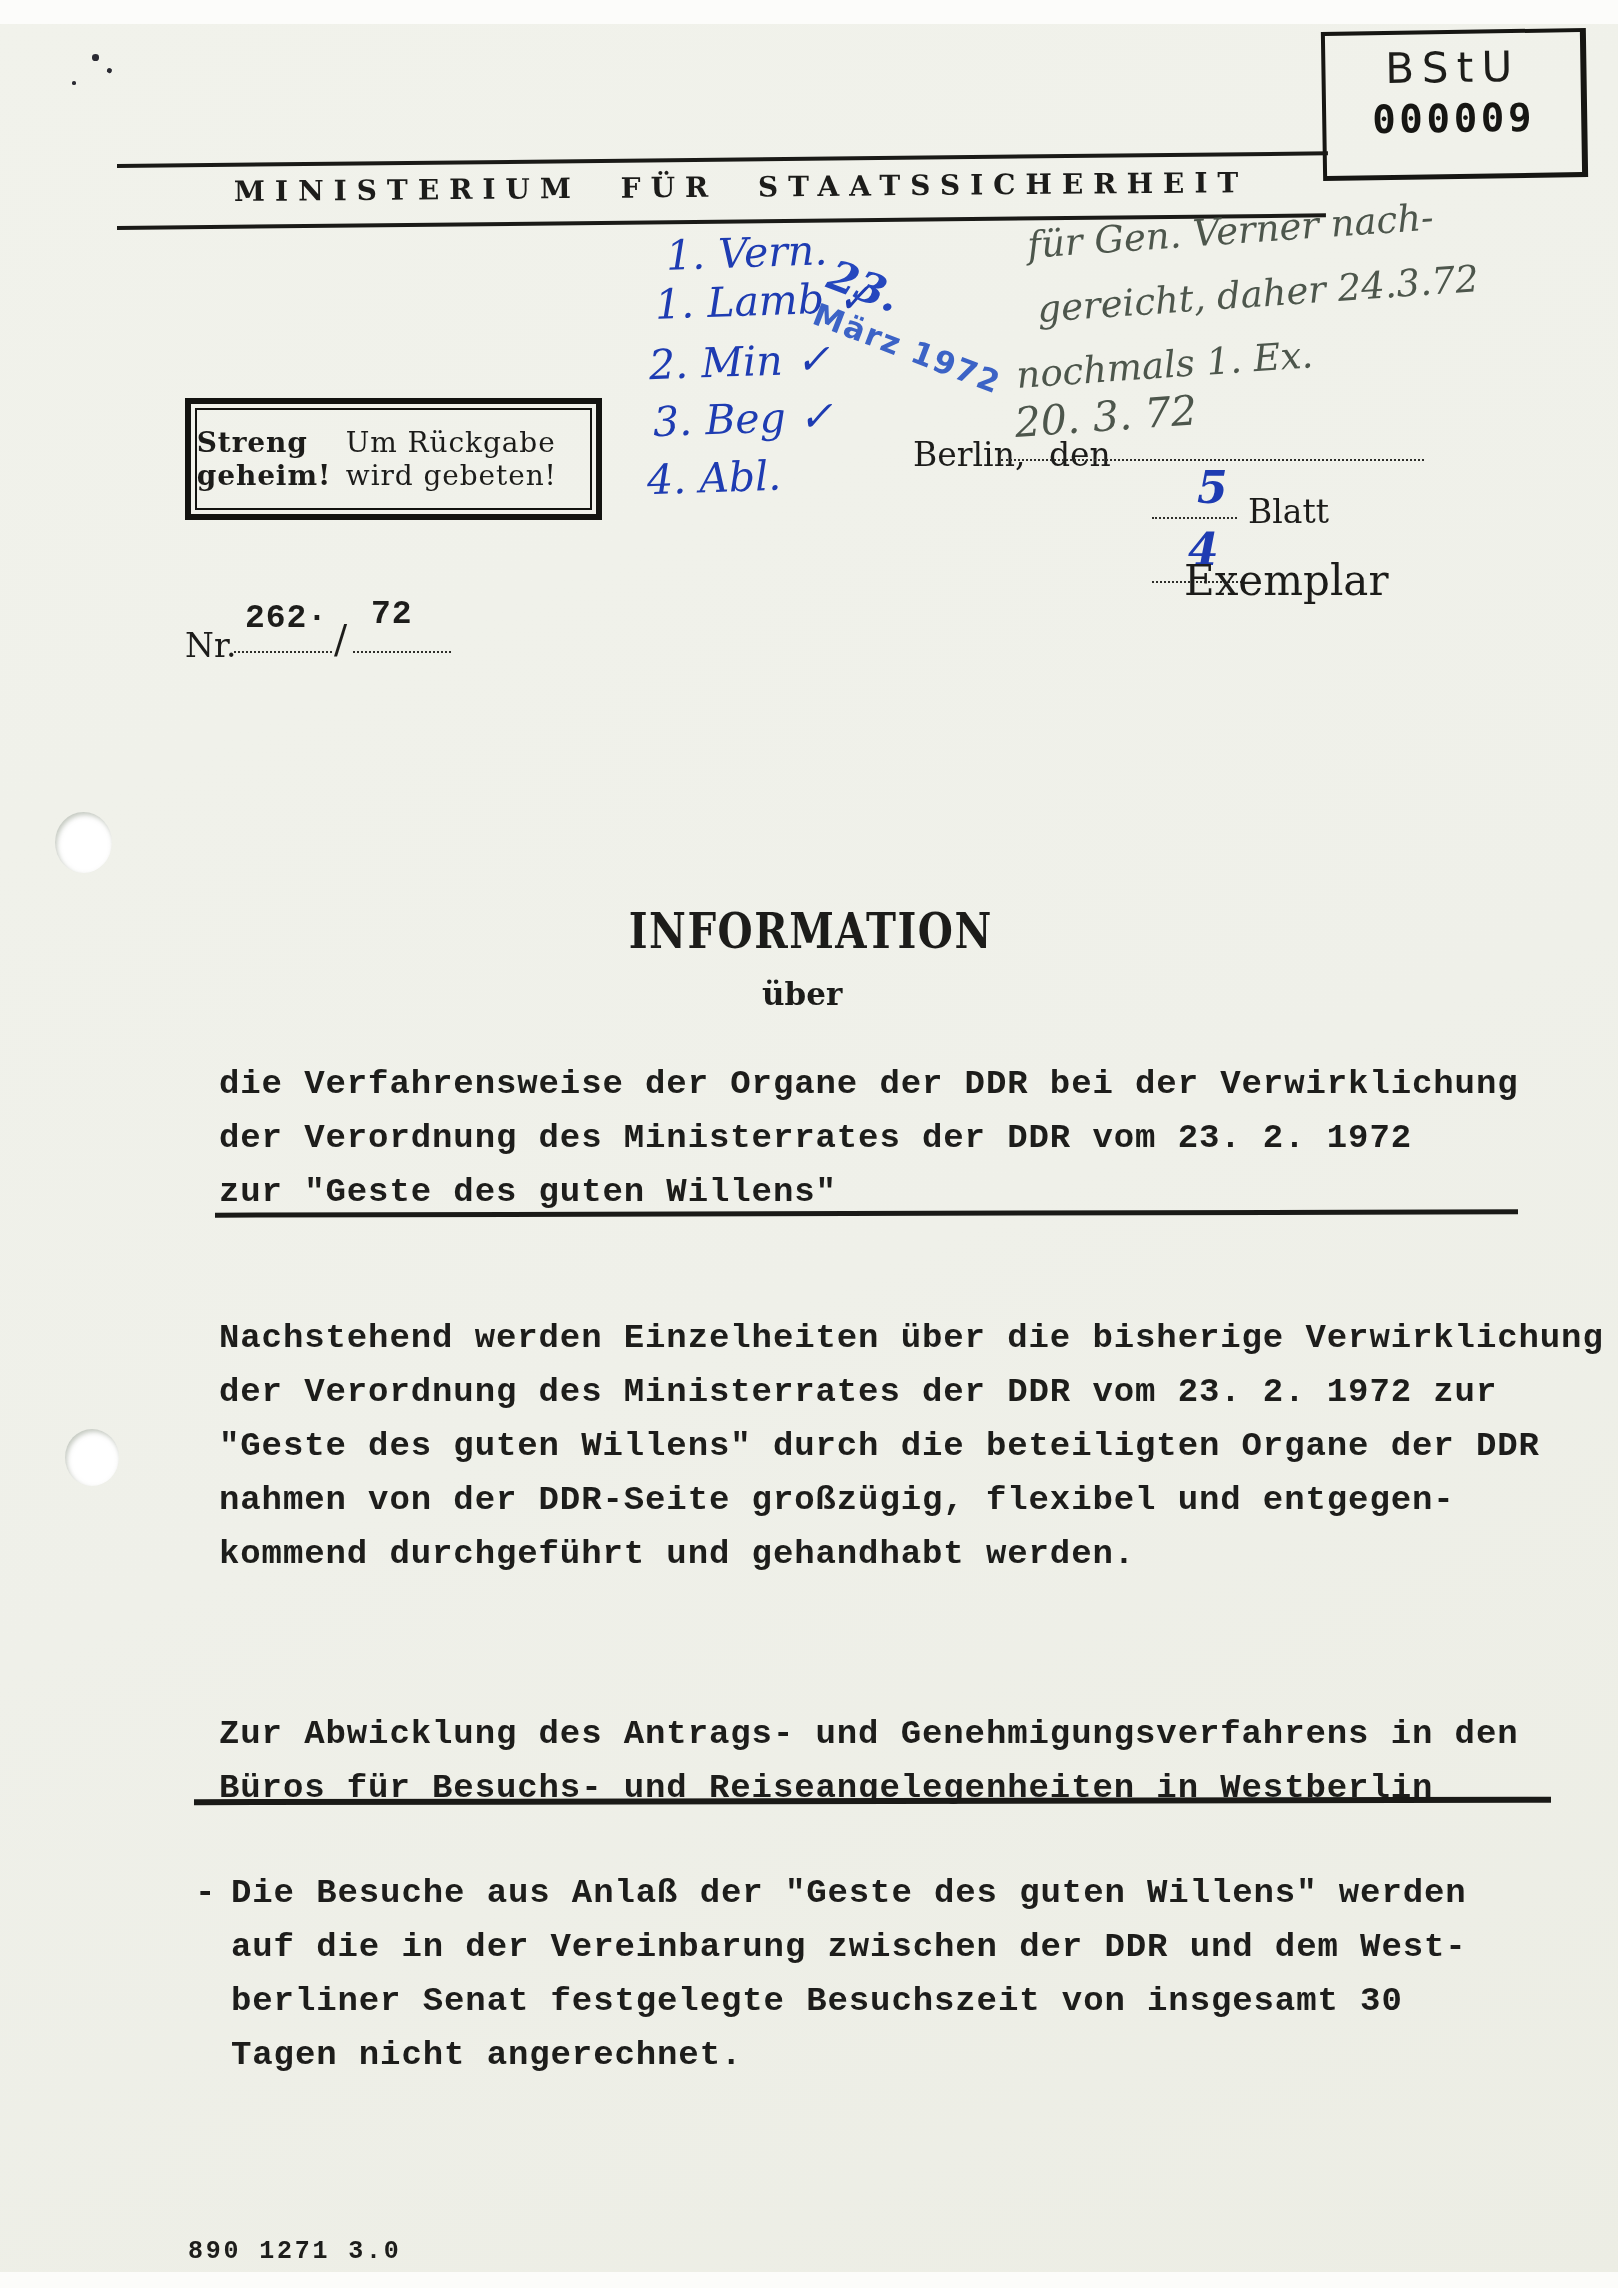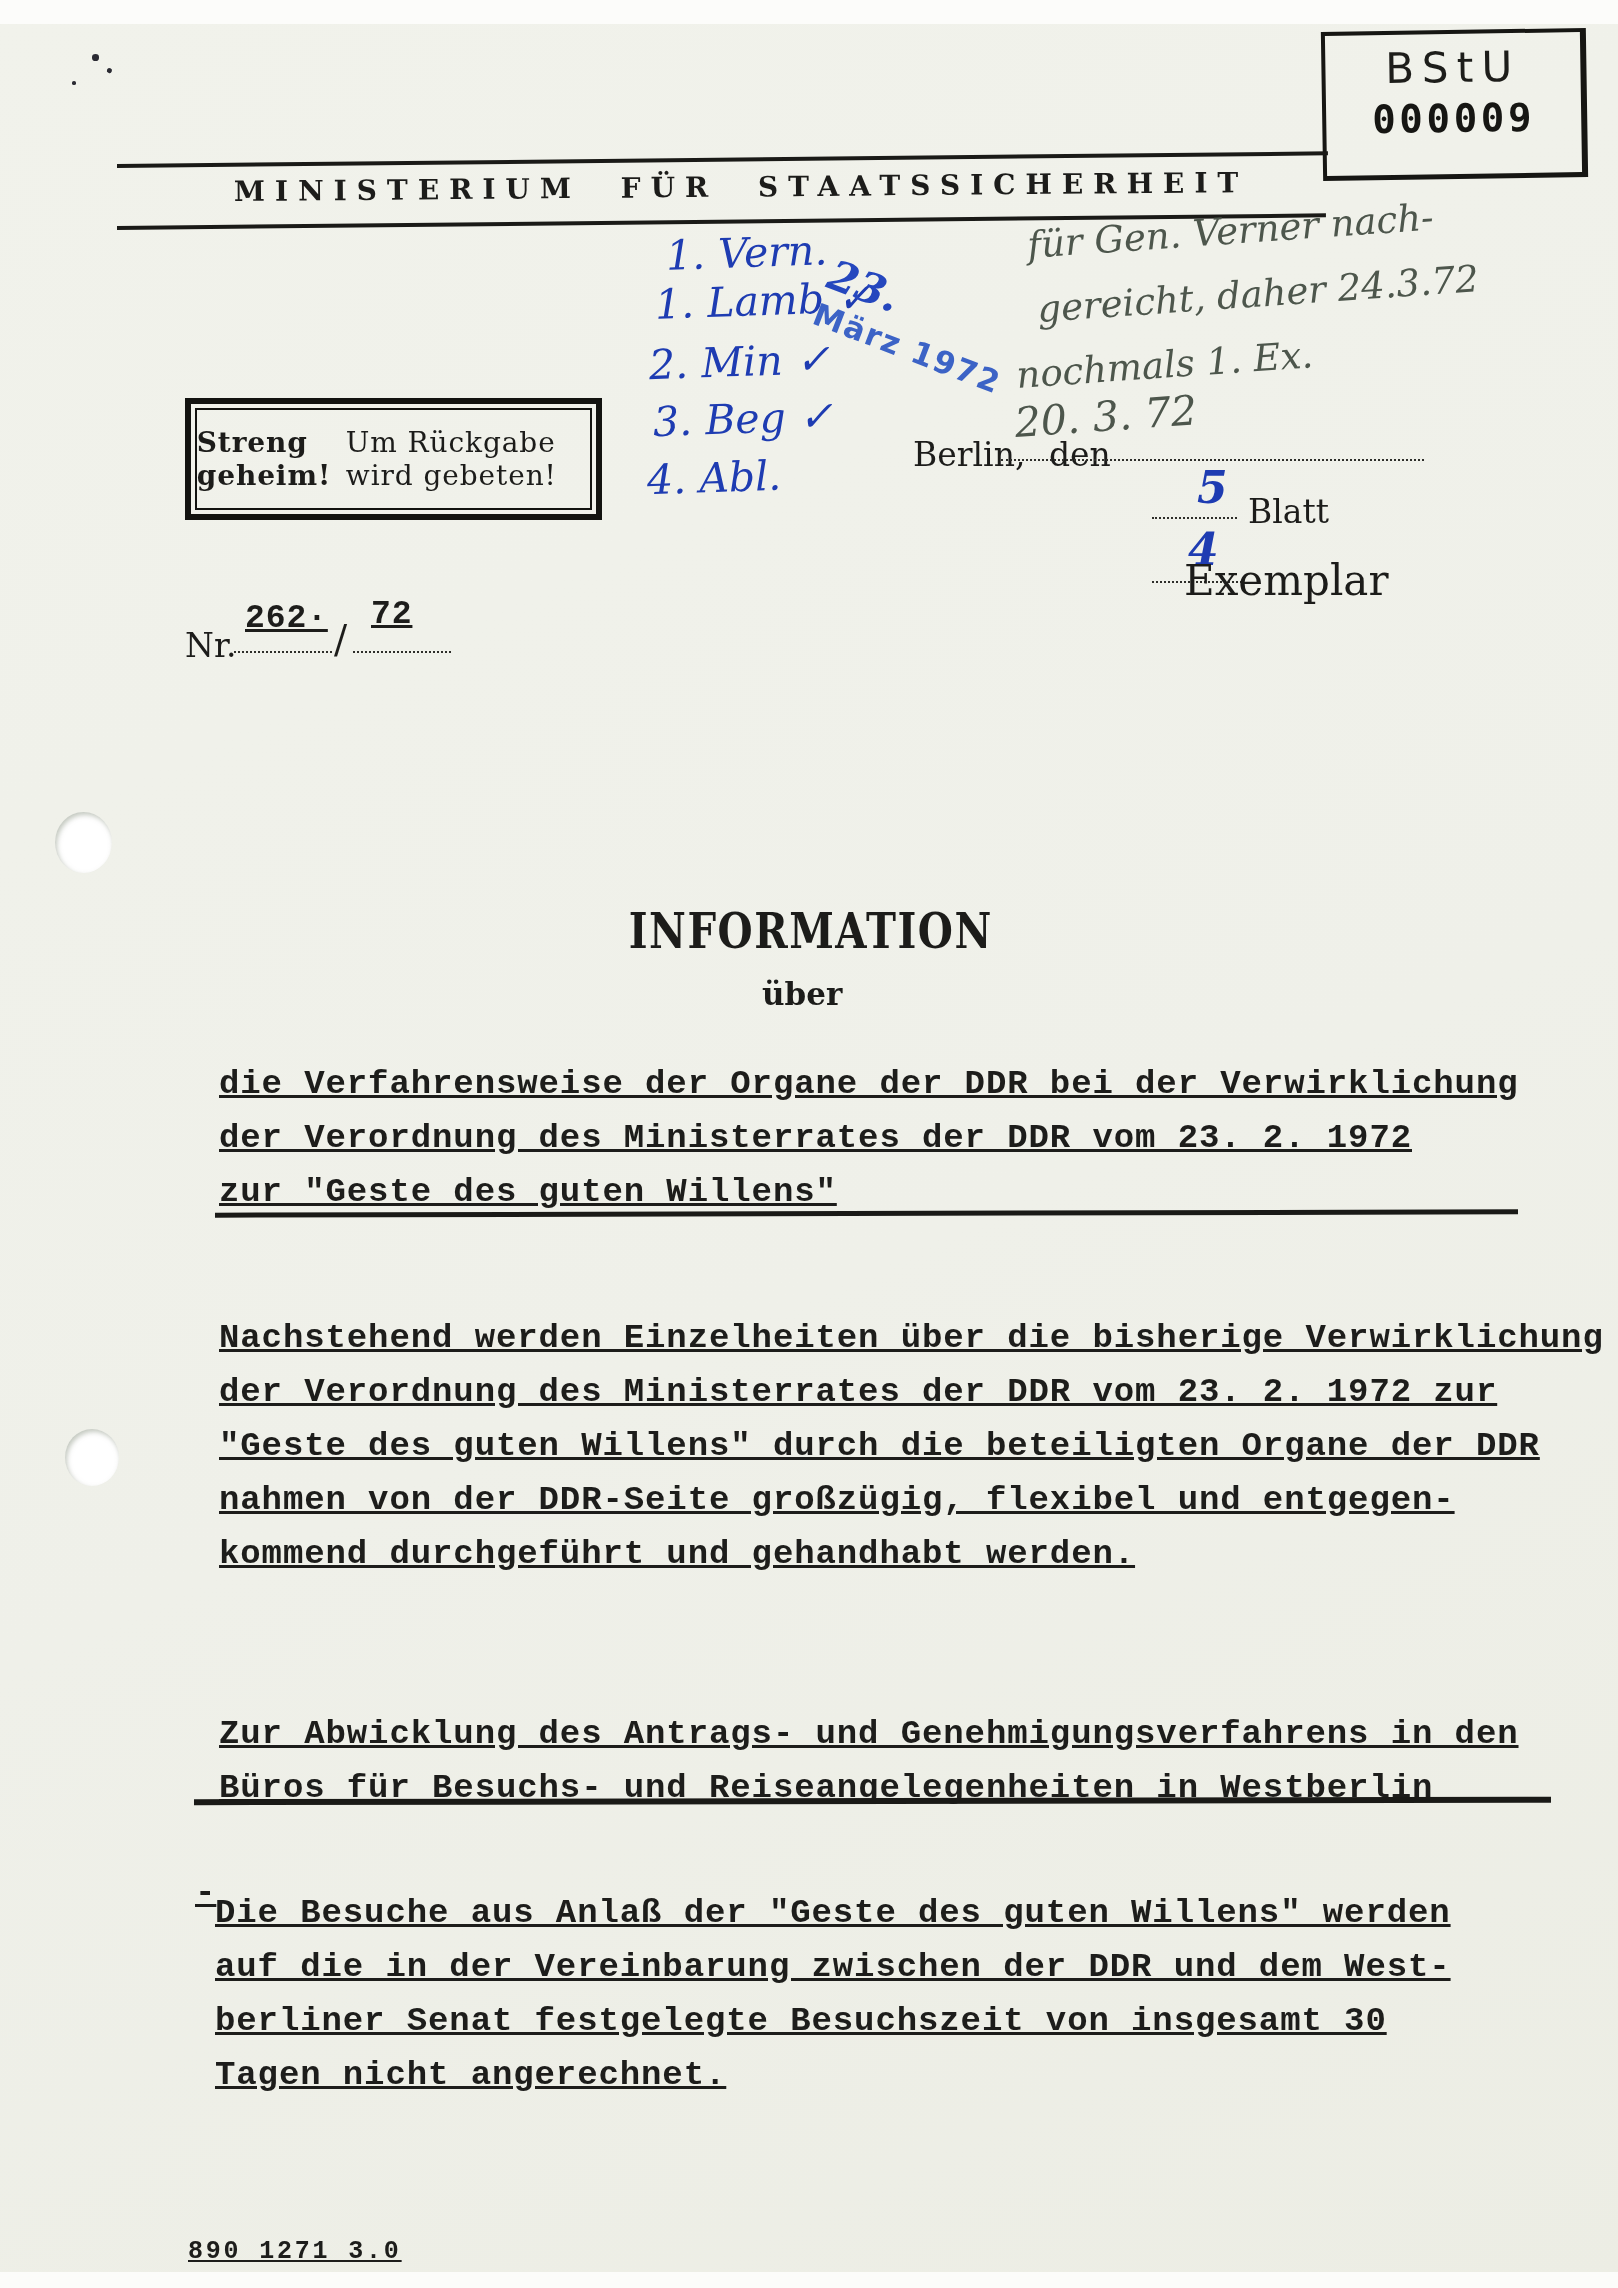--- a/index.html
+++ b/index.html
@@ -1,21 +1,21 @@
 <!DOCTYPE html>
 <html style="font-size:14.8px"><head>
 <meta charset="utf-8">
 <style>
   html,body{margin:0;padding:0;background:#dcdcd6;}
   #page{position:relative;width:1619px;height:2289px;margin:0 auto;overflow:hidden;
         background:linear-gradient(155deg,#f1f2eb 0%,#eff0e9 55%,#ecede4 100%);}
   .abs{position:absolute;}
   .serif{font-family:"DejaVu Serif","Liberation Serif",serif;color:#1c1c1a;}
   .type{font-family:"Liberation Mono","DejaVu Sans Mono",monospace;font-weight:700;
-        color:#1d1d1b;font-size:34px;line-height:54px;letter-spacing:0.9px;white-space:pre;text-decoration:underline;}
+        color:#1d1d1b;font-size:34px;line-height:54px;letter-spacing:0.9px;white-space:pre;}
   .hand-blue{font-family:"DejaVu Serif","Liberation Serif",serif;font-style:italic;
         color:#1e3cb2;white-space:pre;}
   .hand-grey{font-family:"DejaVu Serif","Liberation Serif",serif;font-style:italic;
         color:#4d564c;white-space:pre;}
   .dotted{height:0;border-bottom:2.8px dotted #2e2e2a;}
   .rule{background:#1a1a17;}
   .band{background:#fcfcfa;}
   .hole{background:#ffffff;border-radius:50%;
         box-shadow:inset 1.8px 2.8px 5.5px rgba(145,155,138,0.55);}
   .stampbox{border:4.6px solid #161613;border-right-width:6.5px;border-bottom-width:5.5px;
@@ -105,21 +105,21 @@
     <div class="type">kommend durchgeführt und gehandhabt werden.</div>
   </div>
 
   <div class="abs" style="left:219px;top:1707px;">
     <div class="type">Zur Abwicklung des Antrags- und Genehmigungsverfahrens in den</div>
     <div class="type">Büros für Besuchs- und Reiseangelegenheiten in Westberlin</div>
   </div>
   <div class="abs rule" style="left:194px;top:1798px;width:1357px;height:5.5px;transform:rotate(-0.1deg);"></div>
 
   <div class="abs type" style="left:195px;top:1866px;">-</div>
-  <div class="abs" style="left:215px;top:1866px;margin-top:20px;">
+  <div class="abs" style="left:231px;top:1866px;">
     <div class="type">Die Besuche aus Anlaß der "Geste des guten Willens" werden</div>
     <div class="type">auf die in der Vereinbarung zwischen der DDR und dem West-</div>
     <div class="type">berliner Senat festgelegte Besuchszeit von insgesamt 30</div>
     <div class="type">Tagen nicht angerechnet.</div>
   </div>
 
   <div class="abs type" style="left:188px;top:2237px;font-size:25px;line-height:29.5px;letter-spacing:2.8px;">890 1271 3.0</div>
 
 </div>
 

